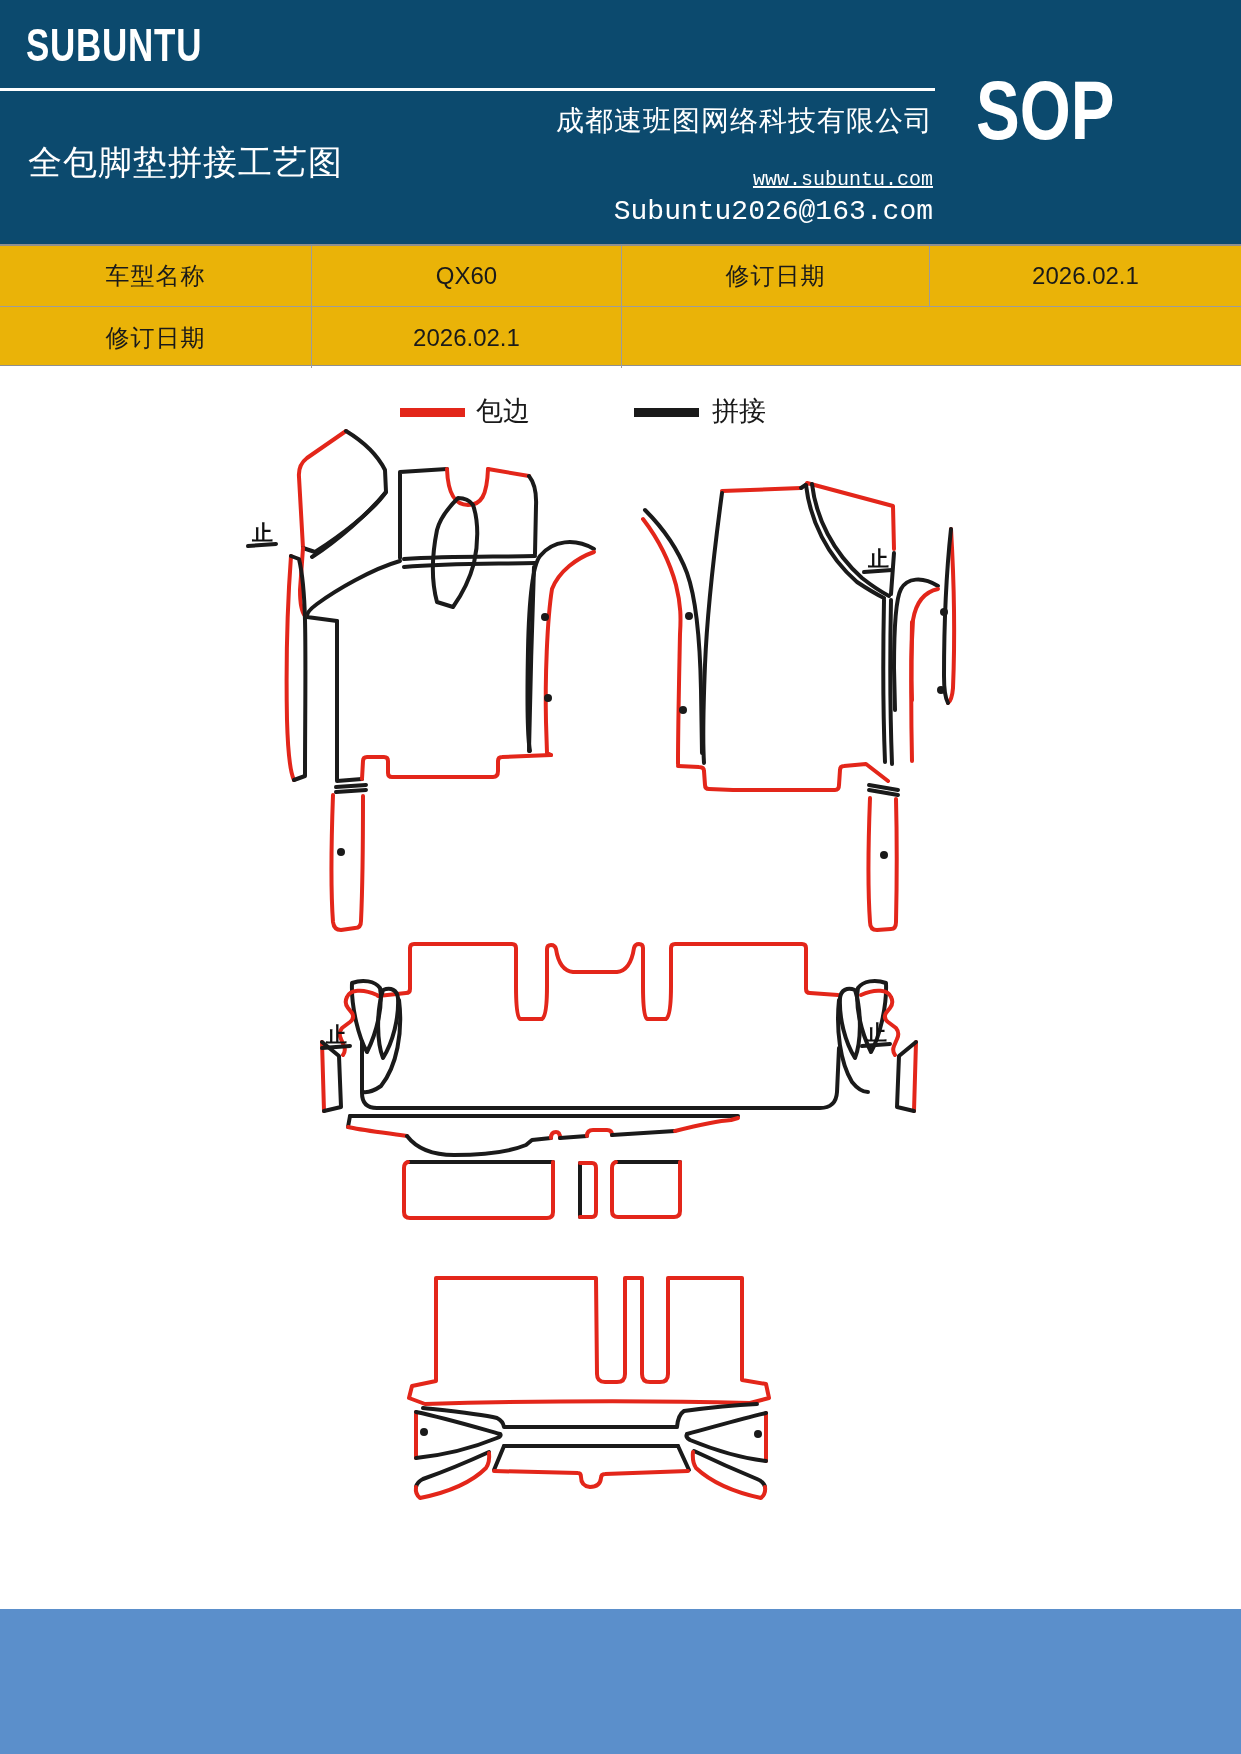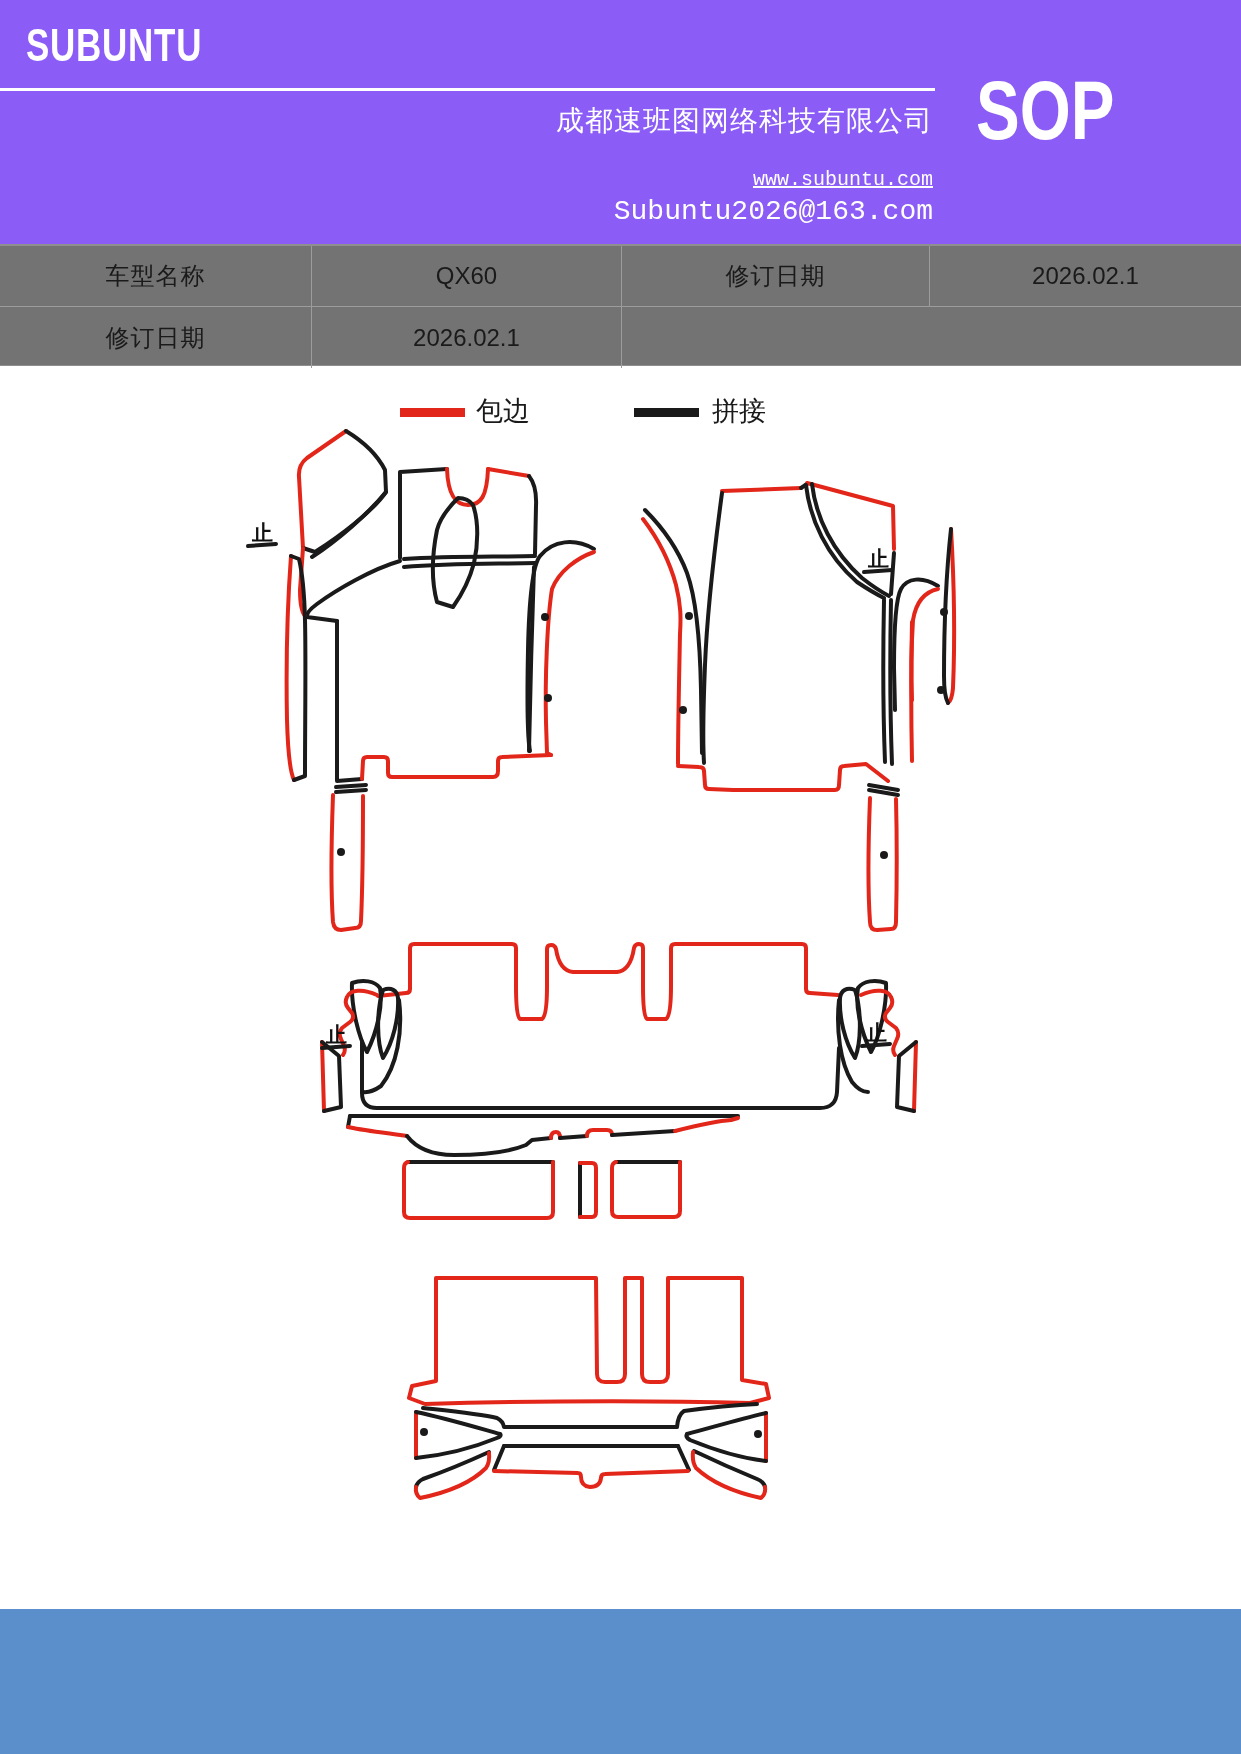--- a/index.html
+++ b/index.html
@@ -1,34 +1,34 @@
 <!DOCTYPE html>
 <html><head>
 <meta charset="utf-8">
 <style>
   html,body{margin:0;padding:0;background:#fff;}
   .page{position:relative;width:1241px;height:1754px;background:#ffffff;overflow:hidden;
         font-family:"Liberation Sans",sans-serif;}
   
-  .header{position:absolute;left:0;top:0;width:1241px;height:244px;background:#8b5cf6;}
+  .header{position:absolute;left:0;top:0;width:1241px;height:244px;background:#0c4a6e;}
   .logo{position:absolute;left:26px;top:18px;color:#fff;font-family:"Liberation Sans",sans-serif;
         font-weight:900;font-size:46px;letter-spacing:1px;transform:scaleX(.76);transform-origin:left top;}
   .hline{position:absolute;left:0;top:88px;width:935px;height:3px;background:#fff;}
   .title{position:absolute;left:28px;top:140px;color:#fff;font-family:"Liberation Serif",serif;
          font-size:34px;letter-spacing:1px;}
   .h-company{position:absolute;right:308px;top:102px;color:#fff;font-family:"Liberation Serif",serif;
              font-size:28px;letter-spacing:1px;}
   .h-web{position:absolute;right:308px;top:168px;color:#fff;font-family:"Liberation Mono",monospace;
          font-size:20px;text-decoration:underline;}
   .h-mail{position:absolute;right:308px;top:196px;color:#fff;font-family:"Liberation Mono",monospace;
           font-size:28px;}
   .sop{position:absolute;left:976px;top:68px;color:#fff;font-weight:900;font-size:84px;line-height:1;
        font-family:"Liberation Sans",sans-serif;transform:scaleX(.78);transform-origin:left top;}
   
-  .info-table{position:absolute;left:0;top:244px;width:1241px;height:122px;background:#737373;
+  .info-table{position:absolute;left:0;top:244px;width:1241px;height:122px;background:#eab308;
               display:grid;grid-template-columns:312px 310px 308px 311px;grid-template-rows:61px 61px;
               border-top:2px solid #8f8f8f;border-bottom:1px solid #8f8f8f;box-sizing:border-box;}
   .cell{border-right:1px solid #9c9c9c;border-bottom:1px solid #9c9c9c;display:flex;
         align-items:center;justify-content:center;color:#1a1a1a;}
   .cell:nth-child(4n){border-right:none;}
   .cell:nth-child(n+5){border-bottom:none;}
   .cell.lab{font-family:"Liberation Serif",serif;font-size:24px;letter-spacing:1px;}
   .cell.val{font-family:"Liberation Sans",sans-serif;font-size:24px;}
   
   .legend-swatch{position:absolute;height:9px;width:65px;}
@@ -47,20 +47,21 @@
   .footer{position:absolute;left:0;top:1609px;width:1241px;height:145px;background:#5B8FCB;}
 </style>
 </head>
 <body>
 
 <div class="page">
 
   <div class="header">
     <div class="logo">SUBUNTU</div>
     <div class="hline"></div>
+    <div class="title">全包脚垫拼接工艺图</div>
     <div class="h-company">成都速班图网络科技有限公司</div>
     <div class="h-web">www.subuntu.com</div>
     <div class="h-mail">Subuntu2026@163.com</div>
     <div class="sop">SOP</div>
   </div>
 
   <div class="info-table">
     <div class="cell lab">车型名称</div>
     <div class="cell val">QX60</div>
     <div class="cell lab">修订日期</div>

